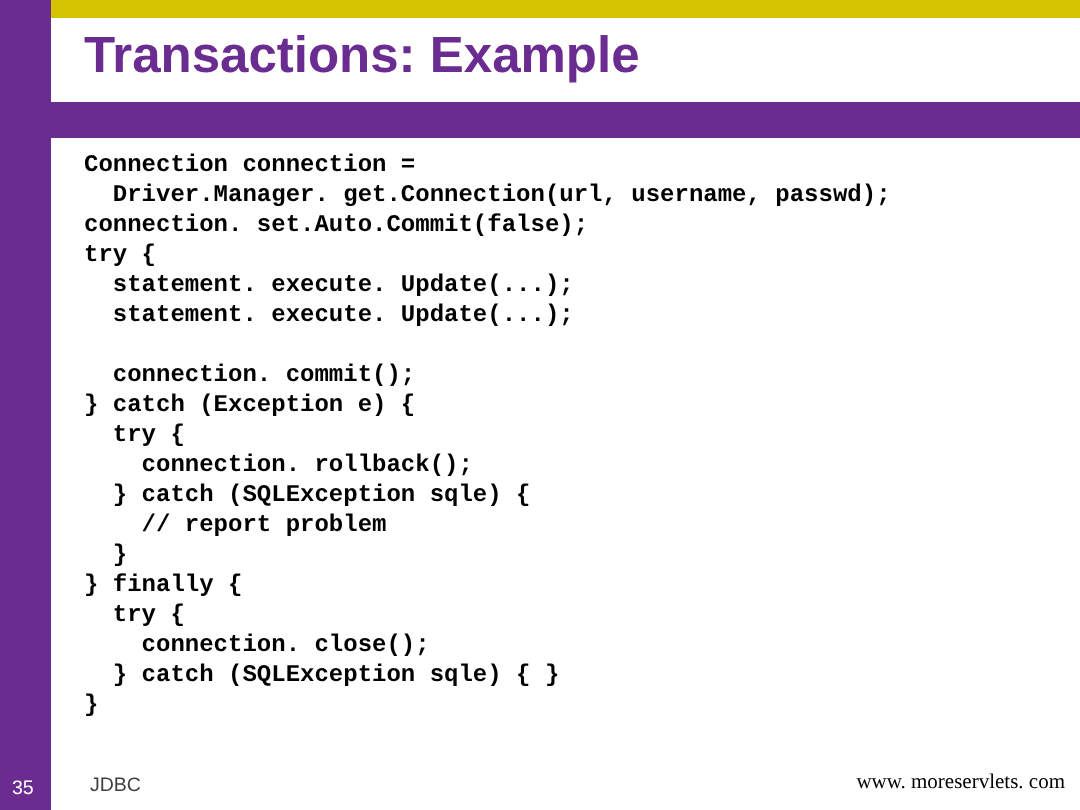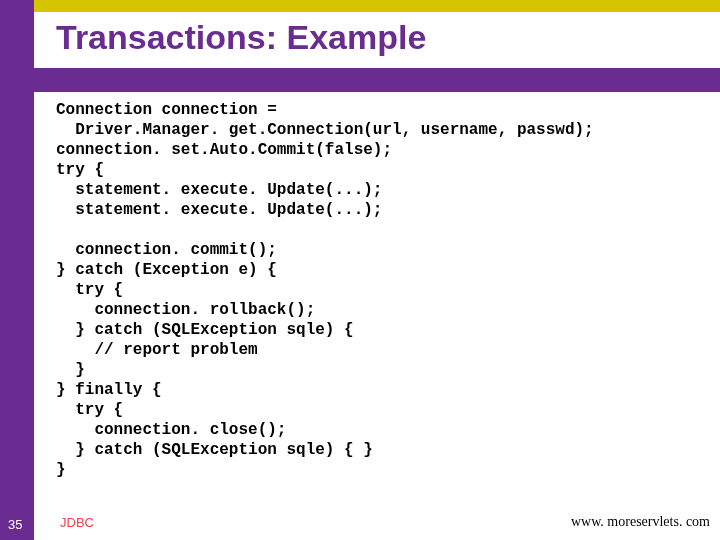--- a/index.html
+++ b/index.html
@@ -70,21 +70,21 @@
     color: #ffffff;
     font-size: 13px;
     width: 18px;
     text-align: left;
   }
   .footer-label {
     position: absolute;
     left: 60px;
     bottom: 10px;
     font-size: 13px;
-    color: #ef4444;
+    color: #404040;
     font-family: Arial, sans-serif;
   }
   .footer-url {
     position: absolute;
     right: 10px;
     bottom: 10px;
     font-size: 14px;
     color: #000000;
     font-family: "Times New Roman", Times, serif;
     margin-left: 36px;

